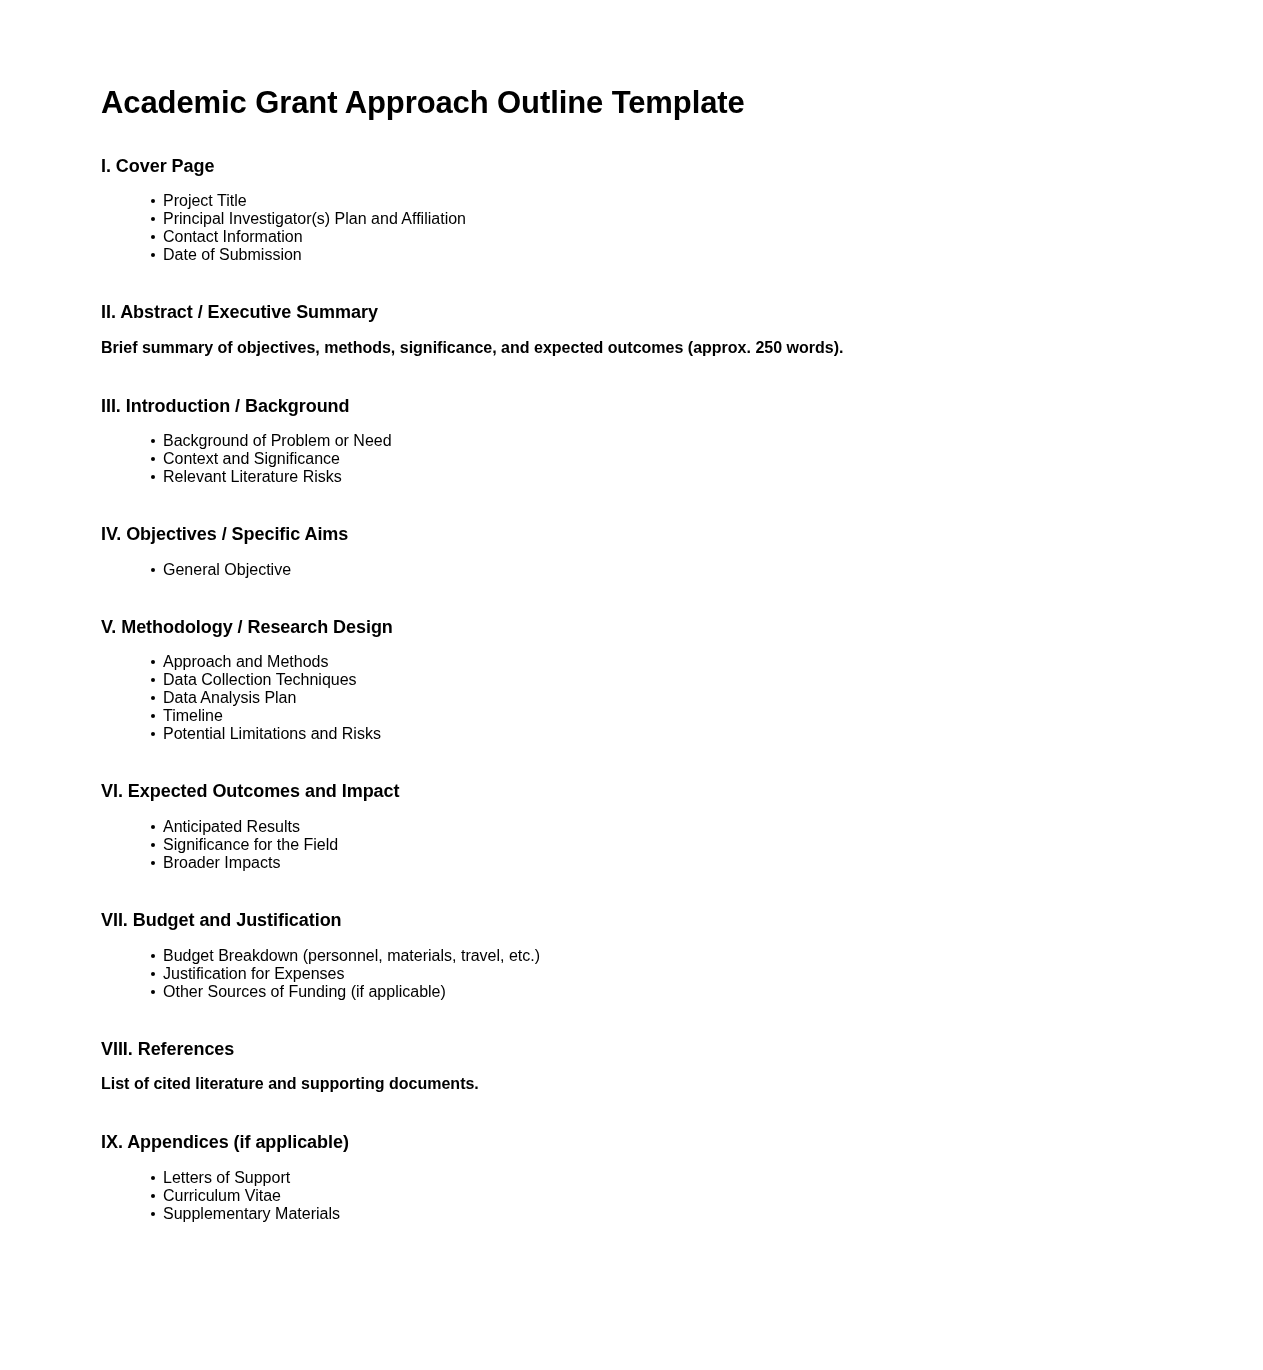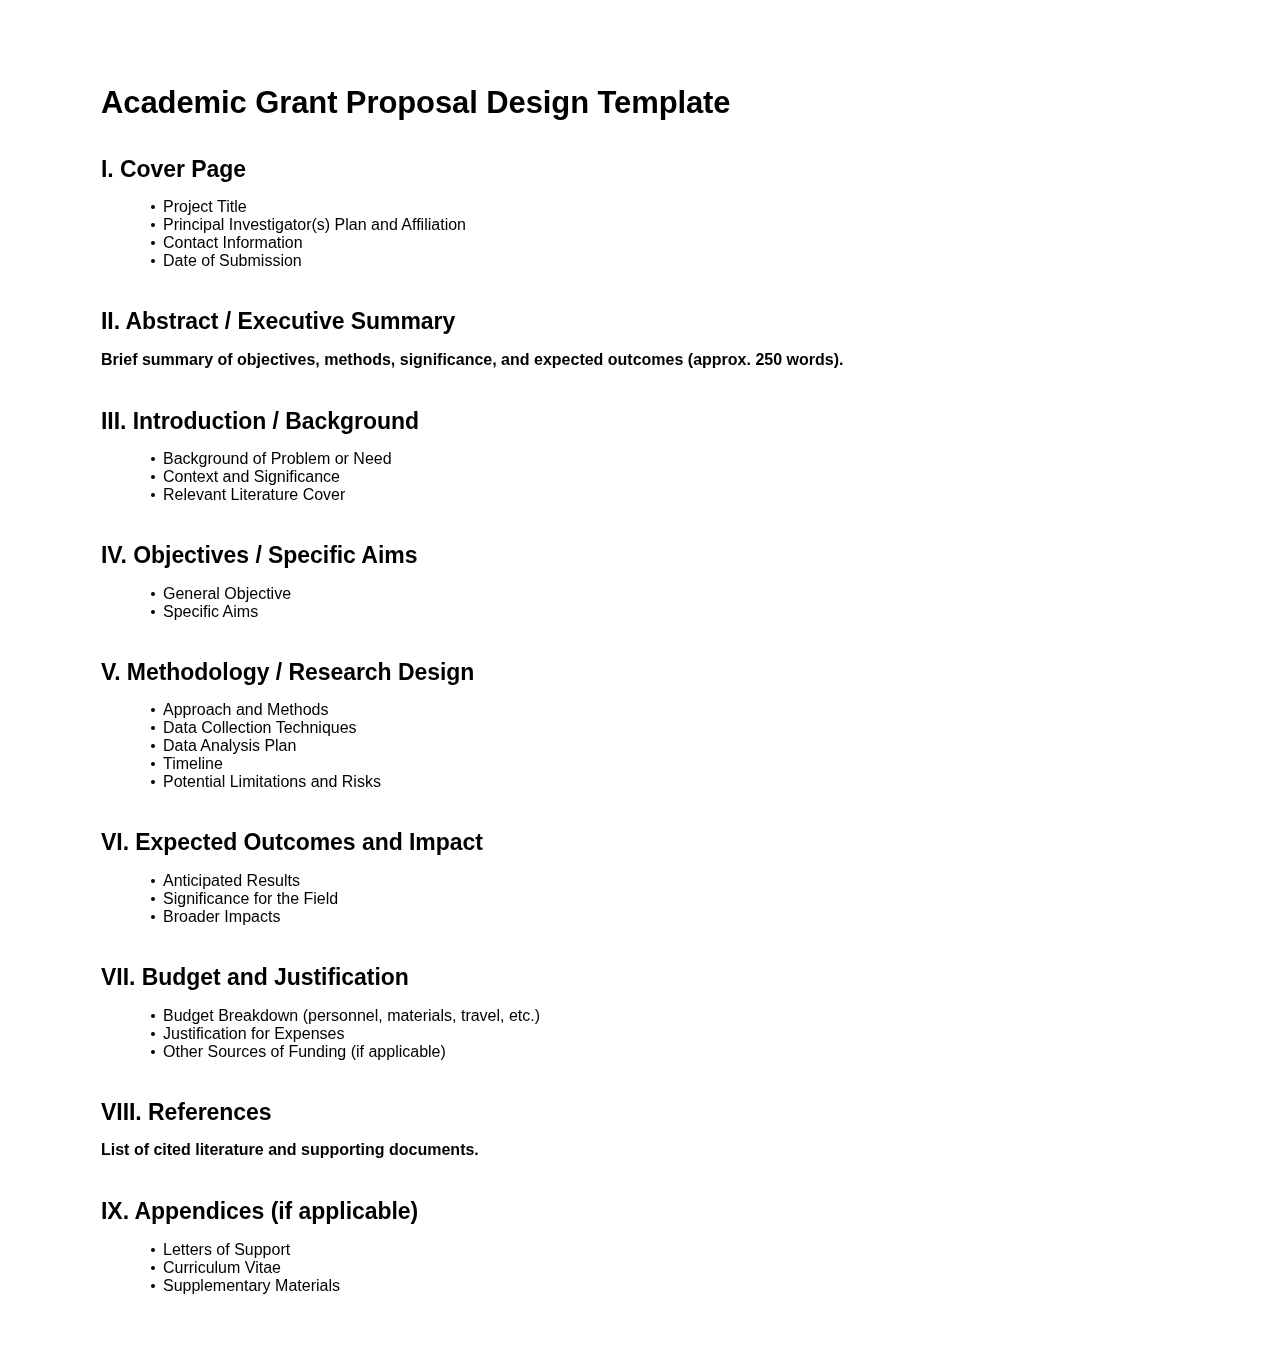--- a/index.html
+++ b/index.html
@@ -26,21 +26,21 @@
     font-size: 31px;
     font-weight: bold;
     line-height: 1.18;
     margin: 0 0 34px 0;
     letter-spacing: -0.1px;
   }
   .section {
     margin: 0;
   }
   .section-heading {
-    font-size: 23px;
+    font-size: 18px;
     font-weight: bold;
     line-height: 1.2;
     margin: 0 0 15px 0;
     letter-spacing: -0.05px;
   }
   .section + .section .section-heading,
   .section-heading.spaced {
     margin-top: 38px;
   }
   .section-para {
@@ -69,48 +69,47 @@
     width: 4px;
     height: 4px;
     border-radius: 50%;
     background: #000000;
   }
 </style>
 </head>
 <body>
 
 <div class="page">
-  <h1 class="doc-title">Academic Grant Proposal Design Template</h1>
+  <h1 class="doc-title">Academic Grant Approach Outline Template</h1>
   <div id="sections-root">
       <div class="section">
         <h2 class="section-heading">I. Cover Page</h2>
         <ul class="bullet-list">
           <li>Project Title</li>
           <li>Principal Investigator(s) Plan and Affiliation</li>
           <li>Contact Information</li>
           <li>Date of Submission</li>
         </ul>
       </div>
       <div class="section">
         <h2 class="section-heading spaced">II. Abstract / Executive Summary</h2>
         <p class="section-para">Brief summary of objectives, methods, significance, and expected outcomes (approx. 250 words).</p>
       </div>
       <div class="section">
         <h2 class="section-heading spaced">III. Introduction / Background</h2>
         <ul class="bullet-list">
           <li>Background of Problem or Need</li>
           <li>Context and Significance</li>
-          <li>Relevant Literature Cover</li>
+          <li>Relevant Literature Risks</li>
         </ul>
       </div>
       <div class="section">
         <h2 class="section-heading spaced">IV. Objectives / Specific Aims</h2>
         <ul class="bullet-list">
           <li>General Objective</li>
-          <li>Specific Aims</li>
         </ul>
       </div>
       <div class="section">
         <h2 class="section-heading spaced">V. Methodology / Research Design</h2>
         <ul class="bullet-list">
           <li>Approach and Methods</li>
           <li>Data Collection Techniques</li>
           <li>Data Analysis Plan</li>
           <li>Timeline</li>
           <li>Potential Limitations and Risks</li>

